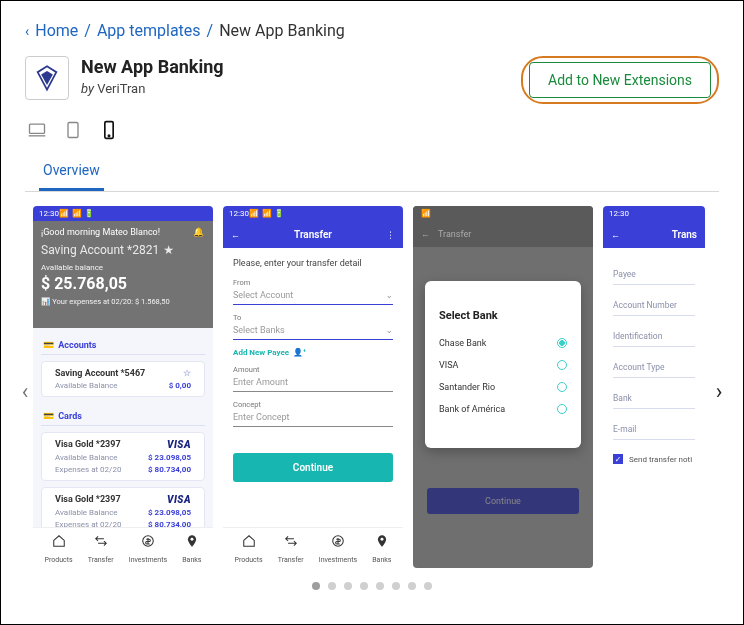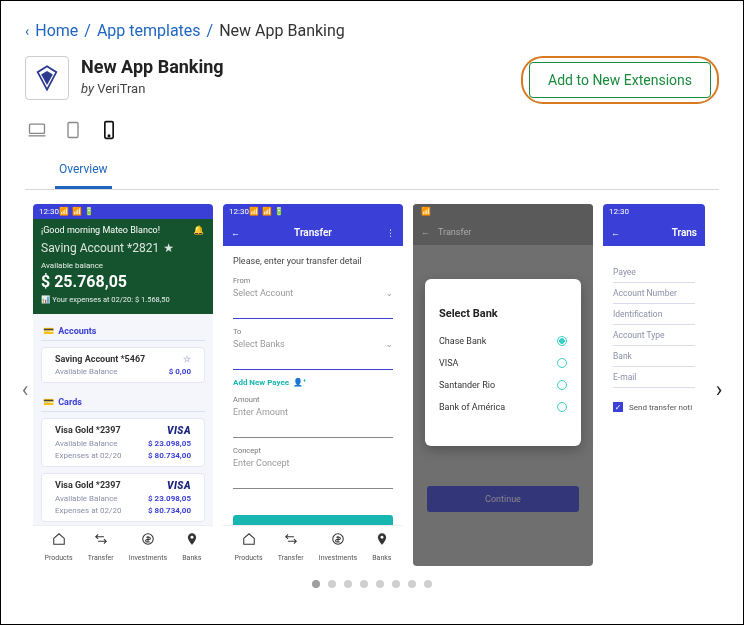--- a/index.html
+++ b/index.html
@@ -24,36 +24,36 @@
   .cta { border: 1px solid #1a8b3c; color: #1a8b3c; background:#fff; padding: 9px 18px; border-radius: 4px; font-size: 14px; cursor:pointer; }
 
   
   .devices { display:flex; gap: 16px; margin: 16px 0 12px 2px; }
   .dev { width: 20px; height: 20px; display:flex; align-items:center; justify-content:center; color:#888; }
   .dev.active { color:#111; }
   .dev svg { width: 100%; height: 100%; }
 
   
   .tabs { border-bottom: 1px solid #d8d8d8; display:flex; }
-  .tab { padding: 10px 4px; font-size: 12px; color: #1f66c1; border-bottom: 3px solid #1f66c1; margin-left: 30px; text-align: right; }
+  .tab { padding: 10px 4px; font-size: 14px; color: #1f66c1; border-bottom: 3px solid #1f66c1; margin-left: 14px; text-align: right; }
 
   
   .carousel { position: relative; margin-top: 14px; }
   .prev, .next { position:absolute; top: 170px; width: 20px; height: 30px; display:flex; align-items:center; justify-content:center; color:#777; font-size: 22px; cursor:pointer; }
   .prev { left:-10px; } .next { right:-10px; color:#222; }
   .shots { display:flex; gap: 10px; overflow:hidden; margin: 0 8px; }
 
   .phone { flex: 0 0 180px; height: 362px; border-radius: 4px; overflow:hidden; background:#f5f6fb; font-size:9px; color:#333; position:relative; }
   .phone.partial { flex: 0 0 102px; }
   .statusbar { background:#3a3fd8; color:#fff; display:flex; padding:3px 6px; font-size:8px; }
   .sb-icons { display:flex; gap:3px; align-items:center; }
   .sb-icons span{ font-size:8px; }
 
   
-  .s1-hdr{ background:#14532d; color:#fff; padding:6px 8px 10px; }
+  .s1-hdr{ background:#737373; color:#fff; padding:6px 8px 22px; }
   .s1-row{ display:flex; justify-content:space-between; align-items:center; }
   .s1-greet{ font-size:9px; }
   .s1-sub{ font-size:12px; opacity:.85; margin-top:6px; display:flex; gap:4px; align-items:center;}
   .s1-bal-l{ font-size:8px; opacity:.9; margin-top:6px; }
   .s1-bal{ font-size:16px; font-weight:700; margin-top:2px; }
   .s1-exp{ font-size:7.5px; opacity:.9; margin-top:4px; }
   .s1-body{ padding:8px; }
   .s1-sect{ display:flex; align-items:center; gap:4px; color:#3a3fd8; font-weight:700; font-size:9px; border-bottom:1px solid #dbe0f2; padding:4px 2px; }
   .card{ background:#fff; border:1px solid #e4e7f3; border-radius:4px; padding:6px 13px; margin-top:6px;text-align:right; }
   .card .r1{ display:flex; justify-content:space-between; font-weight:700; }
@@ -63,38 +63,38 @@
   .navbar{ position:absolute; bottom:0; left:0; right:0; background:#fff; display:flex; justify-content:space-around; padding:6px 4px 4px; border-top:1px solid #eee; }
   .nvi{ display:flex; flex-direction:column; align-items:center; gap:8px; font-size:7px; color:#555; }
   .nvi svg{ width:14px; height:14px; }
 
   
   .s2-hdr{ background:#3a3fd8; color:#fff; display:flex; align-items:center; justify-content:space-between; padding:8px; }
   .s2-hdr .t{ font-weight:600; font-size:10px; }
   .s2-body{ padding:10px; }
   .s2-body .pl{ font-size:9px; color:#444; margin-bottom:10px; }
   .fld-l{ font-size:7.5px; color:#777; margin-top:8px; }
-  .fld{ font-size:9px; color:#999; border-bottom:1px solid #3a3fd8; padding:3px 0 20px; display:flex; justify-content:space-between; }
+  .fld{ font-size:9px; color:#999; border-bottom:1px solid #3a3fd8; padding:3px 0 4px; display:flex; justify-content:space-between; }
   .fld.gray{ border-bottom-color:#888; }
   .addp{ color:#18b6b0; font-weight:700; font-size:8px; margin-top:8px; display:flex; gap:4px; align-items:center;}
   .cont{ margin-top:26px; background:#18b6b0; color:#fff; text-align:center; padding:9px; border-radius:3px; font-size:10px; font-weight:600; }
 
   
   .s3{ background:#6f6f6f; }
   .s3-hdr{ background:#5a5a5a; color:#aaa; display:flex; gap:8px; align-items:center; padding:8px; font-size:9px; }
   .s3-modal{ background:#fff; margin:34px 12px 0; border-radius:6px; padding:28px 14px; box-shadow:0 4px 12px rgba(0,0,0,.25); }
   .s3-modal h4{ font-size:11px; font-weight:700; color:#222; margin-bottom:10px; }
   .bank{ display:flex; justify-content:space-between; align-items:center; padding:6px 0; font-size:9px; color:#333; }
   .radio{ width:10px; height:10px; border:1.5px solid #3ad0c8; border-radius:50%; }
   .radio.sel{ background: radial-gradient(circle,#3ad0c8 45%,#fff 55%); }
   .s3-cont{ margin:40px 14px 0; background:#34367a; color:#888; text-align:center; padding:8px; border-radius:3px; font-size:9px; }
 
   
   .s4-body{ padding:16px 10px 10px; }
-  .s4-l{ font-size:8.5px; color:#8b90a8; border-bottom:1px solid #d8dcec; padding:5px 0; margin-bottom:0; }
+  .s4-l{ font-size:8.5px; color:#8b90a8; border-bottom:1px solid #d8dcec; padding:5px 0; margin-bottom:10px; }
   .s4-chk{ display:flex; gap:6px; align-items:center; margin-top:14px; font-size:8px; color:#555; }
   .cb{ width:10px; height:10px; border:1px solid #3a3fd8; background:#3a3fd8; color:#fff; font-size:8px; text-align:center; line-height:9px; }
 
   
   .dots{ display:flex; justify-content:center; gap:8px; margin-top:14px; }
   .dot{ width:8px; height:8px; border-radius:50%; background:#d0d0d0; }
   .dot.active{ background:#9e9e9e; }
 </style>
 </head>
 <body>

